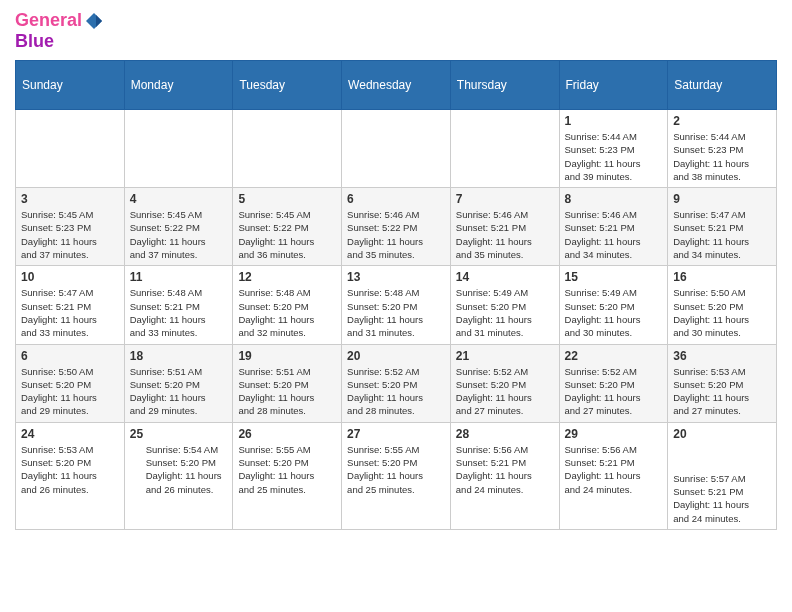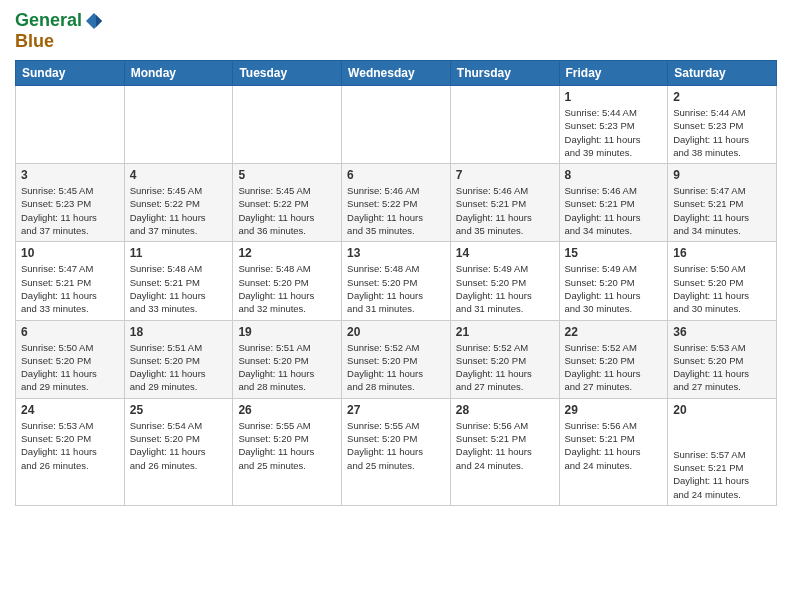--- a/index.html
+++ b/index.html
@@ -26,26 +26,26 @@
       flex-direction: column;
       align-items: flex-start;
     }
     .logo-text {
       display: flex;
       align-items: center;
     }
     .logo-general {
       font-size: 18px;
       font-weight: bold;
-      color: #15803d;
+      color: #ec4899;
     }
     .logo-blue {
       font-size: 18px;
       font-weight: bold;
-      color: #a16207;
+      color: #a21caf;
     }
     .logo-icon {
       width: 20px;
       height: 20px;
       margin-left: 2px;
     }
     .title-block {
       text-align: right;
     }
     .month-title {
@@ -60,22 +60,22 @@
     }
     .calendar {
       width: 100%;
       border-collapse: collapse;
       border: 1px solid #ccc;
     }
     .calendar th {
       background: #2c6fad;
       color: #fff;
       font-size: 12px;
-      font-weight: bold;
-      padding: 5px 6px;
+      font-weight: normal;
+      padding: 17px 6px;
       text-align: left;
       border: 1px solid #2060a0;
     }
     .calendar td {
       border: 1px solid #ccc;
       vertical-align: top;
       padding: 4px 5px;
       width: calc(100% / 7);
       min-height: 80px;
       font-size: 10px;
@@ -307,21 +307,21 @@
         <tr>
           <td>
             <span class="day-number">24</span>
             <div class="day-info" style="white-space: pre-line;">Sunrise: 5:53 AM
 Sunset: 5:20 PM
 Daylight: 11 hours
 and 26 minutes.</div>
           </td>
           <td>
             <span class="day-number">25</span>
-            <div class="day-info" style="white-space: pre-line;">Sunrise: 5:54 AM
+            <div class="day-info" style="white-space: pre-line; margin-left: 16px;">Sunrise: 5:54 AM
 Sunset: 5:20 PM
 Daylight: 11 hours
 and 26 minutes.</div>
           </td>
           <td>
             <span class="day-number">26</span>
             <div class="day-info" style="white-space: pre-line;">Sunrise: 5:55 AM
 Sunset: 5:20 PM
 Daylight: 11 hours
 and 25 minutes.</div>

